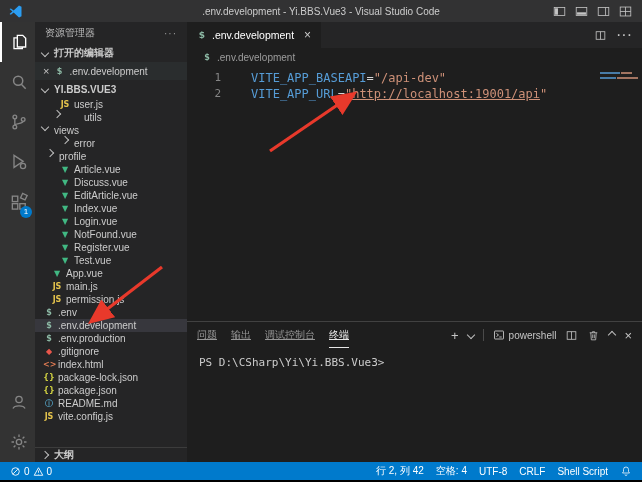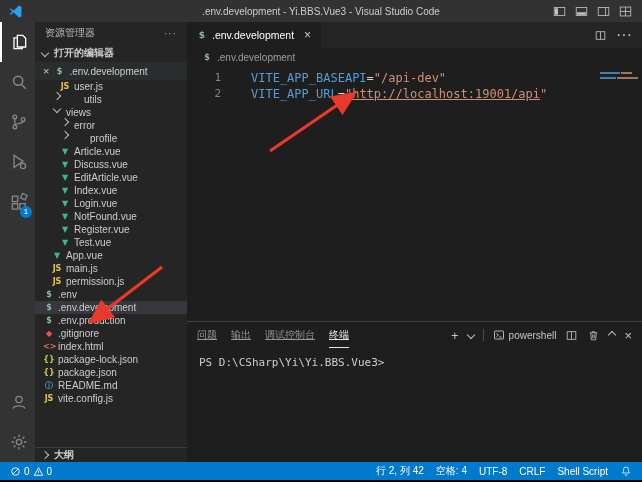--- a/index.html
+++ b/index.html
@@ -261,44 +261,50 @@
         <span class="chevslot">
             <span class="chev down"></span>
           </span>
         <span>打开的编辑器</span>
       </div>
       <div class="oe-row">
         <span class="close-x">×</span>
         <span class="ficon" style="color: rgb(141, 185, 165);">$</span>
         <span>.env.development</span>
       </div>
+      <div class="sb-section">
+        <span class="chevslot">
+            <span class="chev down"></span>
+          </span>
+        <span>YI.BBS.VUE3</span>
+      </div>
       <div class="tree">
           <div class="tree-row" style="padding-left: 24px;">
             <span class="ficon" style="color: rgb(227, 194, 76);">JS</span>
             <span class="tree-label">user.js</span>
           </div>
           <div class="tree-row" style="padding-left: 16px; gap: 18px;">
             <span class="chevslot">
               <span class="chev right"></span>
             </span>
             <span class="tree-label">utils</span>
           </div>
-          <div class="tree-row" style="padding-left: 16px;">
+          <div class="tree-row" style="padding-left: 4px;">
             <span class="chevslot">
               <span class="chev down"></span>
             </span>
             <span class="tree-label">views</span>
           </div>
           <div class="tree-row" style="padding-left: 24px;">
             <span class="chevslot">
               <span class="chev right"></span>
             </span>
             <span class="tree-label">error</span>
           </div>
-          <div class="tree-row" style="padding-left: 24px; gap: 16px;">
+          <div class="tree-row" style="padding-left: 9px;">
             <span class="chevslot">
               <span class="chev right"></span>
             </span>
             <span class="tree-label">profile</span>
           </div>
           <div class="tree-row" style="padding-left: 24px;">
             <span class="ficon" style="color: rgb(65, 184, 131);">▼</span>
             <span class="tree-label">Article.vue</span>
           </div>
           <div class="tree-row" style="padding-left: 24px;">

